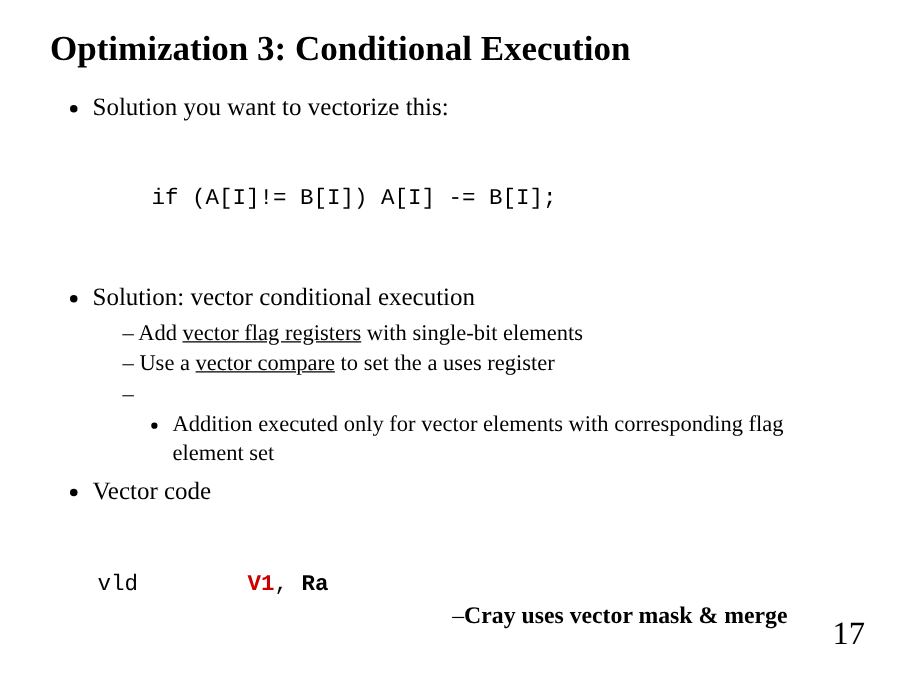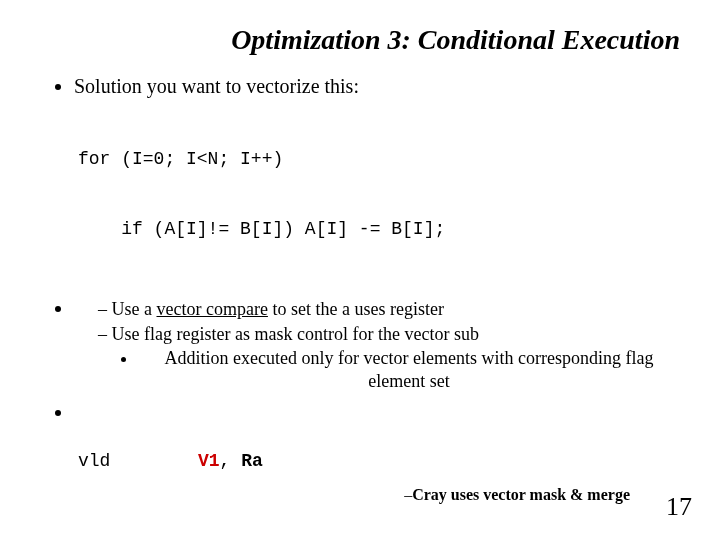--- a/index.html
+++ b/index.html
@@ -12,25 +12,24 @@
     color: #000;
   }
   .slide {
     position: relative;
     width: 720px;
     height: 540px;
     box-sizing: border-box;
     padding: 20px 40px 0 40px;
   }
   .title {
-    text-align: right;
+    text-align: left;
     font-size: 28px;
     font-weight: bold;
     margin: 4px 0 18px 0;
-    font-style: italic;
   }
   ul.top {
     list-style: disc;
     margin: 0;
     padding-left: 34px;
     font-size: 20px;
     line-height: 1.25;
   }
   ul.top > li {
     margin-bottom: 8px;
@@ -45,21 +44,20 @@
     content: "– ";
   }
   ul.sub > li {
     margin-bottom: 2px;
   }
   ul.subsub {
     list-style: disc;
     margin: 2px 0 0 0;
     padding-left: 40px;
     font-size: 18px;
-    text-align: center;
   }
   ul.subsub > li::before { content: ""; }
   .mono {
     font-family: "Courier New", Courier, monospace;
     font-size: 18px;
     white-space: pre;
     line-height: 1.3;
   }
   .code-indent {
     margin-left: 4px;
@@ -71,21 +69,21 @@
   }
   .vrow { white-space: pre; }
   .op { display: inline-block; width: 120px; }
   .reg-v { color: #cc0000; font-weight: bold; }
   .reg-r { color: #000; font-weight: bold; }
   .ul { text-decoration: underline; }
   .footer-note {
     position: absolute;
     bottom: 36px;
     right: 90px;
-    font-size: 16px;
+    font-size: 19px;
     font-weight: bold;
   }
   .footer-note .dash { font-weight: normal; }
   .pagenum {
     position: absolute;
     bottom: 18px;
     right: 28px;
     font-size: 26px;
     margin-left: 40px;
   }
@@ -95,37 +93,39 @@
 
 <div class="slide">
 
   <div class="title">Optimization 3: Conditional Execution</div>
 
   <ul class="top">
 
     <li>
       <span>Solution you want to vectorize this:</span>
       <div class="mono code-indent">
-        <div>for (I=0; I&lt;N; I++)</div>
         <div>    if (A[I]!= B[I]) A[I] -= B[I];</div>
       </div>
     </li>
 
     <li>
+      <span>Solution: vector conditional execution</span>
       <ul class="sub">
+        <li><span>Add </span><span class="ul">vector flag registers</span><span> with single-bit elements</span></li>
         <li><span>Use a </span><span class="ul">vector compare</span><span> to set the a uses register</span></li>
-        <li><span>Use flag register as mask control for the vector sub</span>
+        <li>
           <ul class="subsub">
             <li>Addition executed only for vector elements with corresponding flag element set</li>
           </ul>
         </li>
       </ul>
     </li>
 
     <li>
+      <span>Vector code</span>
       <div class="mono vcode">
         <div class="vrow"><span class="op">vld</span><span class="reg-v">V1</span><span>, </span><span class="reg-r">Ra</span></div>
         
         
         
         
       </div>
     </li>
 
   </ul>

